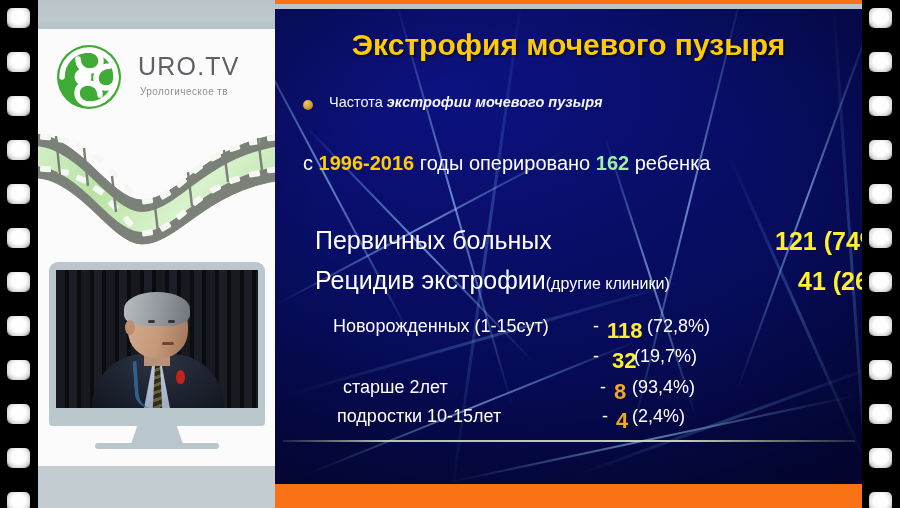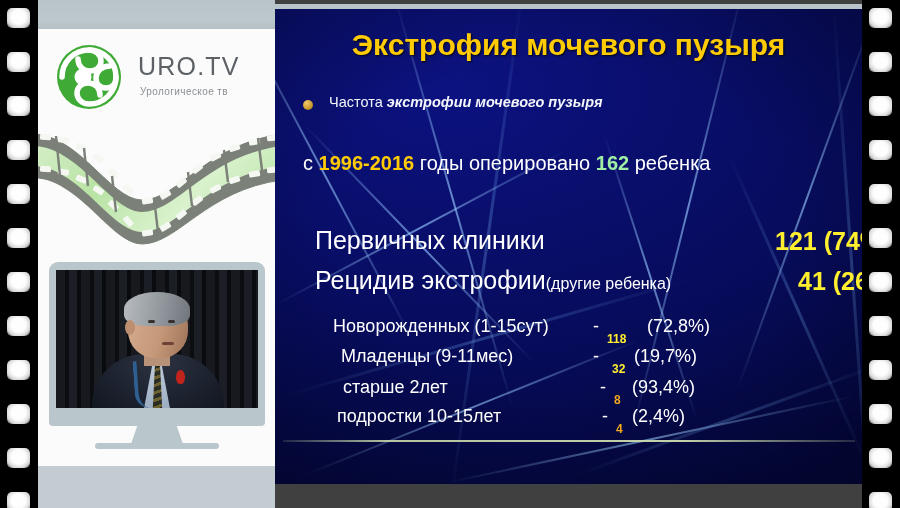--- a/index.html
+++ b/index.html
@@ -42,21 +42,21 @@
   }
 
   
   #stage {
     position: absolute;
     left: 38px;
     top: 0;
     width: 824px;
     height: 508px;
     overflow: hidden;
-    background: #404040;
+    background: #f97316;
   }
 
   
   #left-panel {
     position: absolute;
     left: 0;
     top: 0;
     width: 237px;
     height: 508px;
     background: #fbfbfb;
@@ -385,22 +385,22 @@
     white-space: nowrap;
   }
   .det-row .dash {
     position: absolute;
     top: 0;
     font-size: 18px;
     color: #ffffff;
   }
   .det-row .dnum {
     position: absolute;
-    top: 16px;
-    font-size: 12px;
+    top: 2px;
+    font-size: 22px;
     font-weight: bold;
     white-space: nowrap;
   }
   .det-row .dpct {
     position: absolute;
     top: 0;
     font-size: 18px;
     color: #ffffff;
     white-space: nowrap;
   }
@@ -614,38 +614,37 @@
         <div id="slide-title">Экстрофия мочевого пузыря</div>
 
         <div id="bullet-row">
           <div id="bullet-dot"></div>
           <div id="bullet-text"><span>Частота </span><b>экстрофии мочевого пузыря</b></div>
         </div>
 
         <div id="line-years"><span>с </span><span class="yrs">1996-2016</span><span> годы  оперировано </span><span class="num">162</span><span> ребенка</span></div>
 
         <div class="big-row" id="row-primary">
-          <span class="lbl">Первичных клиники</span>
+          <span class="lbl">Первичных больных</span>
           <span class="val">121 (74%)</span>
         </div>
 
         <div class="big-row" id="row-relapse">
-          <span class="lbl"><span>Рецидив экстрофии</span><span class="paren">(другие ребенка)</span></span>
+          <span class="lbl"><span>Рецидив экстрофии</span><span class="paren">(другие клиники)</span></span>
           <span class="val">41 (26%)</span>
         </div>
 
         <div class="det-row" id="det-0">
           <span class="dlbl">Новорожденных (1-15сут)</span>
           <span class="dash">-</span>
           <span class="dnum">118</span>
           <span class="dpct">(72,8%)</span>
         </div>
 
         <div class="det-row" id="det-1">
-          <span class="dlbl">Младенцы (9-11мес)</span>
           <span class="dash">-</span>
           <span class="dnum">32</span>
           <span class="dpct">(19,7%)</span>
         </div>
 
         <div class="det-row" id="det-2">
           <span class="dlbl">старше 2лет</span>
           <span class="dash">-</span>
           <span class="dnum">8</span>
           <span class="dpct">(93,4%)</span>

